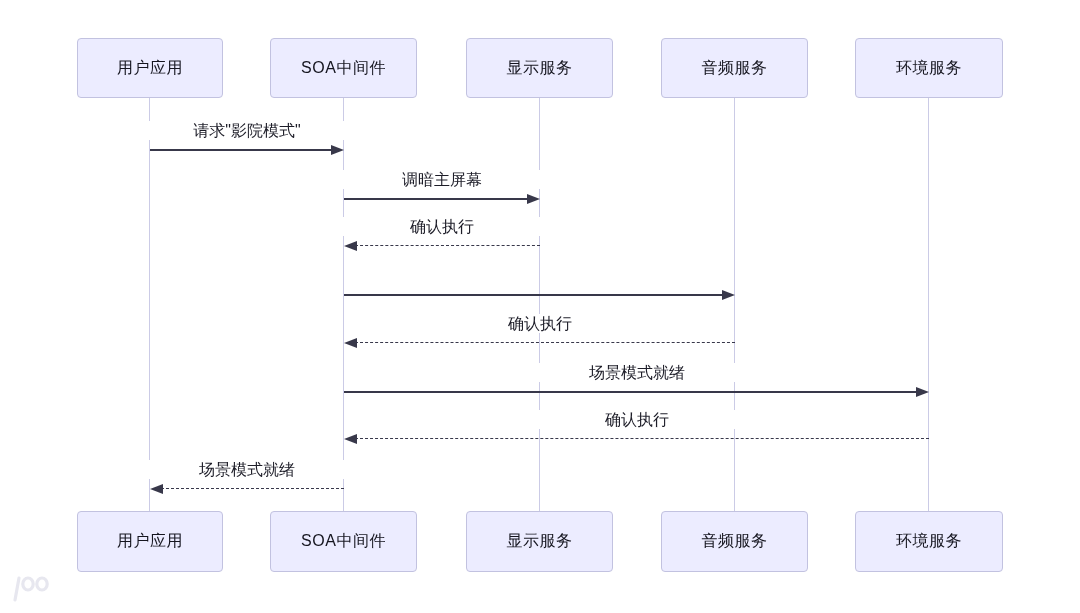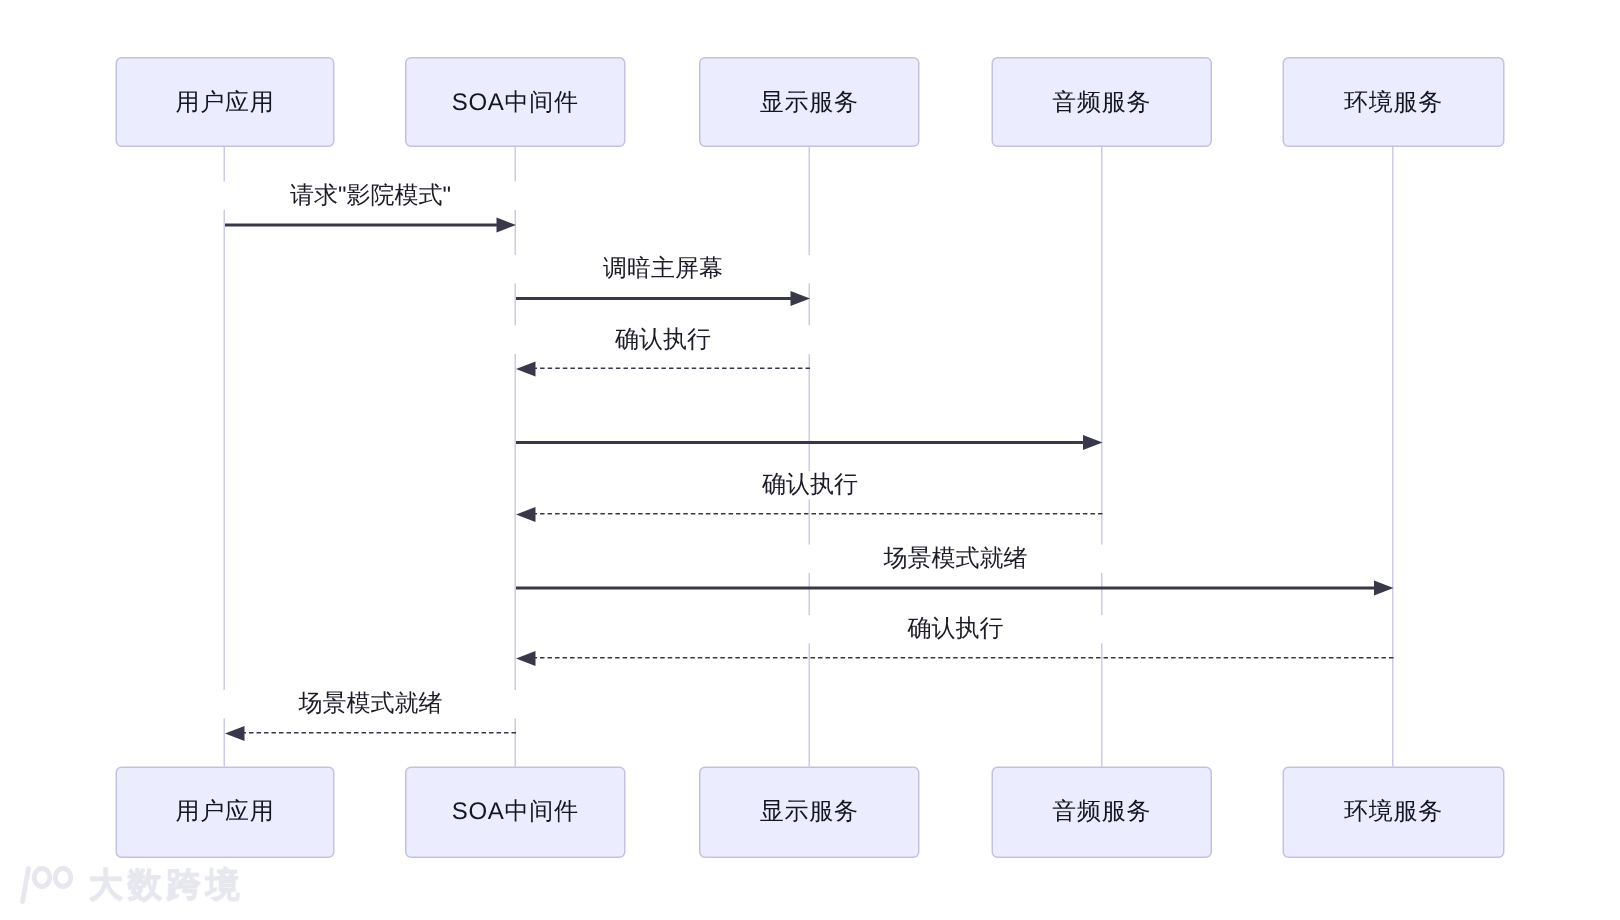--- a/index.html
+++ b/index.html
@@ -127,16 +127,15 @@
     </div>
 
   <div class="watermark">
     <span>
       <svg width="42" height="30" viewBox="0 0 42 30" fill="none">
         <path d="M7 4 L3 26" stroke="#E7E7EF" stroke-width="3.2" stroke-linecap="round"></path>
         <ellipse cx="16" cy="10" rx="5.2" ry="6" stroke="#E7E7EF" stroke-width="3.2"></ellipse>
         <ellipse cx="30" cy="10" rx="5.2" ry="6" stroke="#E7E7EF" stroke-width="3.2"></ellipse>
       </svg>
     </span>
-    <span>大数跨境</span>
   </div>
 
 </div>
 
 </body></html>

